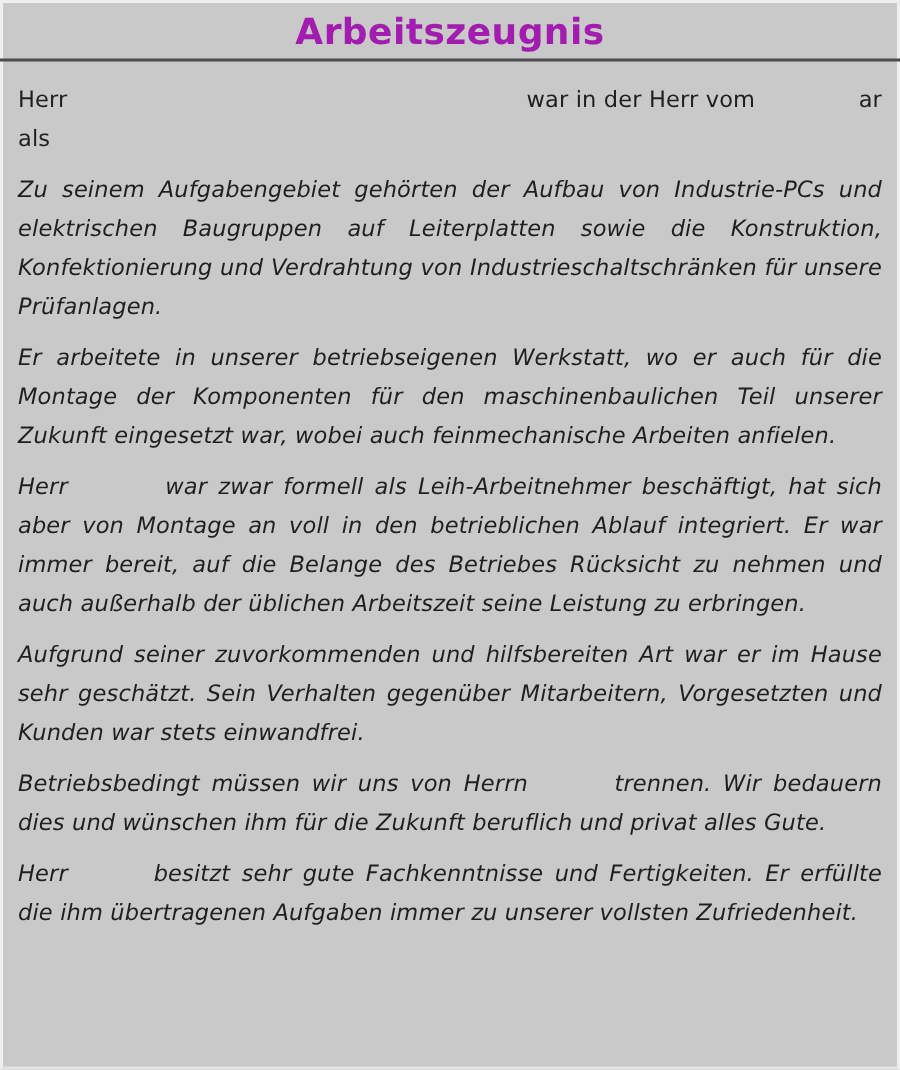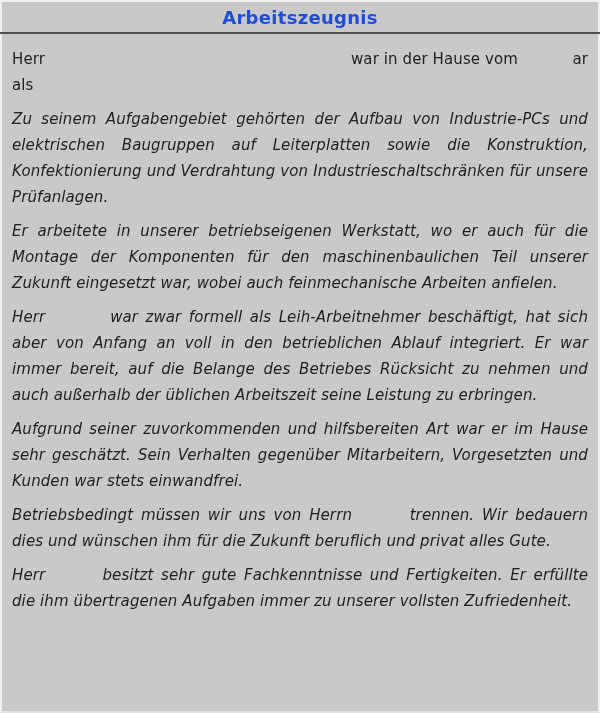--- a/index.html
+++ b/index.html
@@ -16,23 +16,23 @@
       box-sizing: border-box;
       background: #c9c9c9;
       border: 2px solid #efefef;
       border-bottom-color: #e4e4e4;
       padding: 0 10px 6px 10px;
       font-family: "DejaVu Sans", "Liberation Sans", sans-serif;
       color: #1f1f1f;
     }
     .doc-title {
       text-align: center;
-      font-size: 18px;
+      font-size: 24px;
       font-weight: bold;
-      color: #1d4ed8;
+      color: #a21caf;
       margin: 5px 0 0 0;
       letter-spacing: 0.3px;
     }
     .title-divider {
       border: none;
       border-top: 2px solid #4d4d4d;
       margin: 4px -12px 0 -12px;
     }
     .body-text {
       font-size: 15px;
@@ -66,37 +66,37 @@
 
   <h1 class="doc-title">Arbeitszeugnis</h1>
 
   <hr class="title-divider">
 
   <div class="body-text">
 
     <div class="line-flex">
       <span>Herr</span>
       <span class="gap-fixed" style="width:306px"></span>
-      <span>war in der Hause vom</span>
+      <span>war in der Herr vom</span>
       <span class="gap-flex"></span>
       <span>ar</span>
     </div>
     <div class="line-right">
       <span>als</span>
     </div>
 
     <p class="para">Zu seinem Aufgabengebiet gehörten der Aufbau von Industrie-PCs und elektrischen Baugruppen auf Leiterplatten sowie die Konstruktion, Konfektionierung und Verdrahtung von Industrieschaltschränken für unsere Prüfanlagen.</p>
 
     <p class="para">Er arbeitete in unserer betriebseigenen Werkstatt, wo er auch für die Montage der Komponenten für den maschinenbaulichen Teil unserer Zukunft eingesetzt war, wobei auch feinmechanische Arbeiten anfielen.</p>
 
 
     <p class="para">
       <span>Herr</span>
       <span class="gap-fixed" style="width:50px"></span>
-      <span>war zwar formell als Leih-Arbeitnehmer beschäftigt, hat sich aber von Anfang an voll in den betrieblichen Ablauf integriert. Er war immer bereit, auf die Belange des Betriebes Rücksicht zu nehmen und auch außerhalb der üblichen Arbeitszeit seine Leistung zu erbringen.</span>
+      <span>war zwar formell als Leih-Arbeitnehmer beschäftigt, hat sich aber von Montage an voll in den betrieblichen Ablauf integriert. Er war immer bereit, auf die Belange des Betriebes Rücksicht zu nehmen und auch außerhalb der üblichen Arbeitszeit seine Leistung zu erbringen.</span>
     </p>
 
     <p class="para">Aufgrund seiner zuvorkommenden und hilfsbereiten Art war er im Hause sehr geschätzt. Sein Verhalten gegenüber Mitarbeitern, Vorgesetzten und Kunden war stets einwandfrei.</p>
 
     <p class="para">
       <span>Betriebsbedingt müssen wir uns von Herrn</span>
       <span class="gap-fixed" style="width:42px"></span>
       <span>trennen. Wir bedauern dies und wünschen ihm für die Zukunft beruflich und privat alles Gute.</span>
     </p>
 

